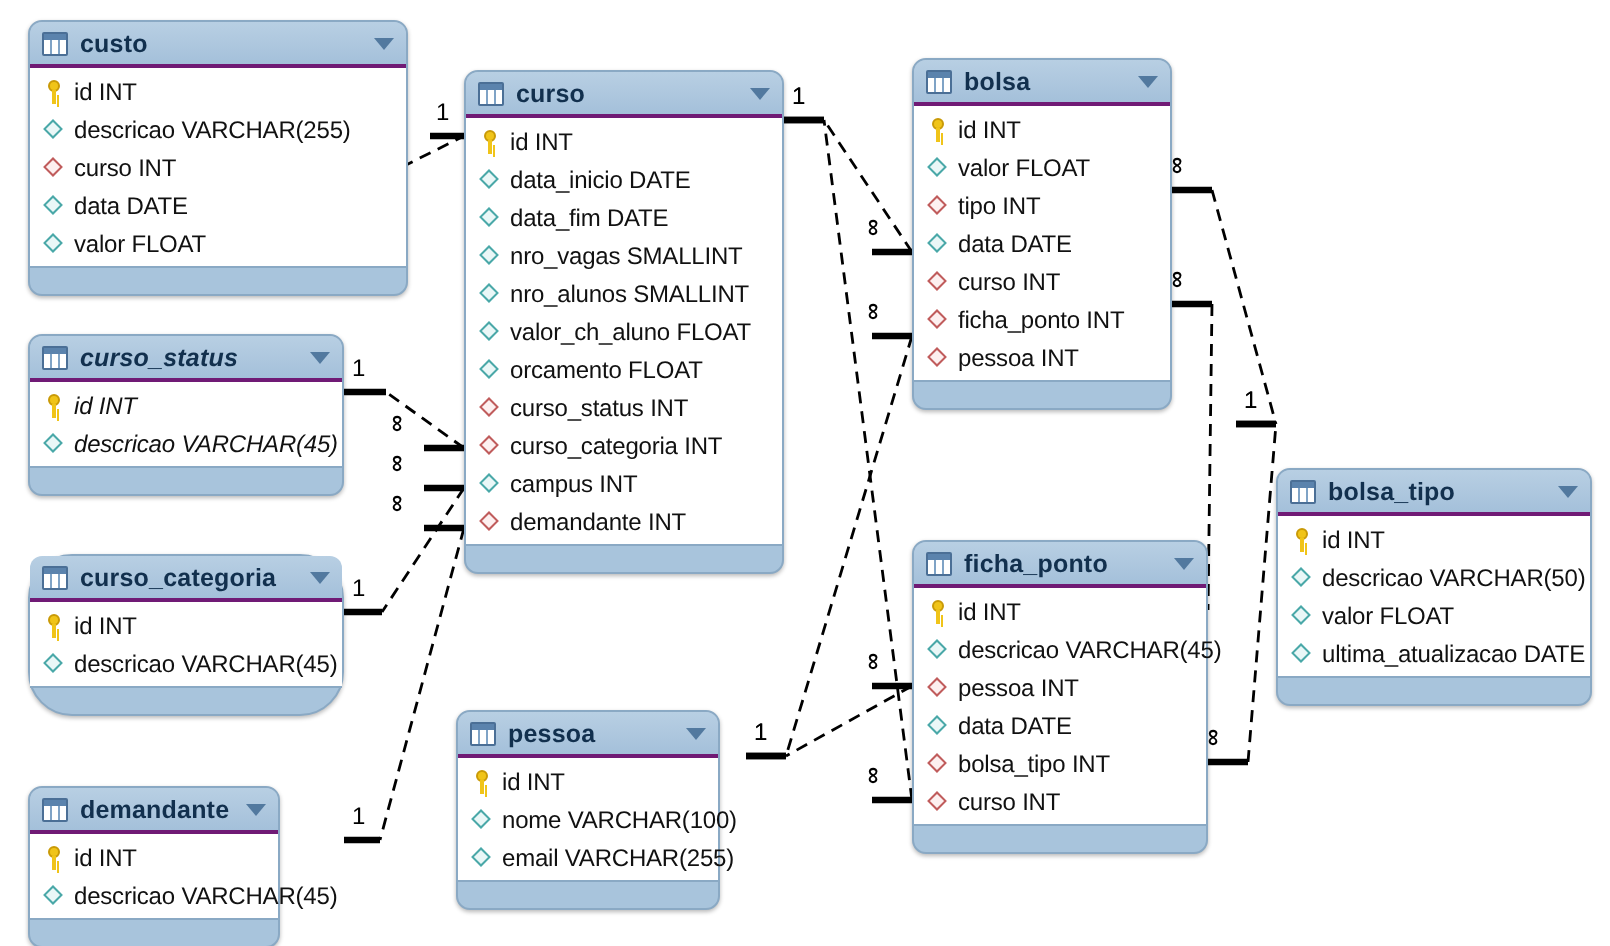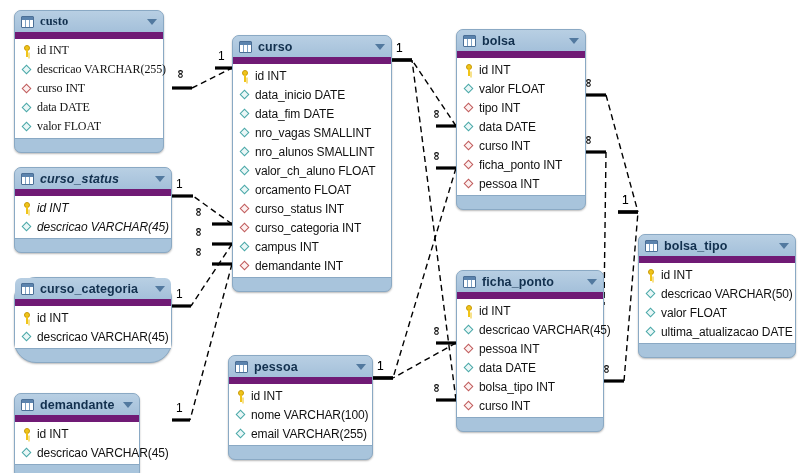--- a/index.html
+++ b/index.html
@@ -82,21 +82,21 @@
   .tbl-caret {
     margin-left: auto;
     width: 0; height: 0;
     border-left: 5px solid transparent;
     border-right: 5px solid transparent;
     border-top: 6px solid #52799f;
     flex: 0 0 auto;
   }
   .tbl-body {
     background: #ffffff;
-    border-top: 7px solid #701a75;
+    border-top: 2px solid #701a75;
     border-bottom: 1px solid #8aa9c4;
     padding: 2px 0 2px 0;
   }
   .field-row {
     display: flex;
     align-items: center;
     height: 19px;
     padding-left: 6px;
     white-space: nowrap;
   }
@@ -227,21 +227,21 @@
         <text x="588" y="297" font-family="&quot;Liberation Sans&quot;, sans-serif" font-size="12" fill="#000000">1</text>
       </g>
       <g>
         <line x1="624" y1="381" x2="638" y2="212" stroke="#000000" stroke-width="1.4" stroke-dasharray="6,4"></line>
         <line x1="604" y1="381" x2="624" y2="381" stroke="#000000" stroke-width="3.2"></line>
         <line x1="618" y1="212" x2="638" y2="212" stroke="#000000" stroke-width="3.2"></line>
         <text x="610" y="373" font-family="&quot;Liberation Sans&quot;, sans-serif" font-size="12" font-weight="bold" fill="#000000" transform="rotate(-90 610 373)">∞</text>
         <text x="622" y="204" font-family="&quot;Liberation Sans&quot;, sans-serif" font-size="12" fill="#000000">1</text>
       </g>
     </svg>
-<div class="table-node" style="left: 14px; top: 10px; width: 150px; font-family: Liberation Serif, serif;">
+<div class="table-node" style="left: 14px; top: 10px; width: 190px;">
       <div class="tbl-header">
         <span class="tbl-icon"></span>
         <span class="tbl-title">custo</span>
         <span class="tbl-caret"></span>
       </div>
       <div class="tbl-body">
         <div class="field-row">
           <span class="ic ic-key"></span>
           <span class="field-label">id INT</span>
         </div>
@@ -365,21 +365,21 @@
           <span class="ic ic-dia"></span>
           <span class="field-label">campus INT</span>
         </div>
         <div class="field-row">
           <span class="ic ic-dia ic-fk"></span>
           <span class="field-label">demandante INT</span>
         </div>
       </div>
       <div class="tbl-footer"></div>
     </div>
-    <div class="table-node" style="left: 228px; top: 355px; width: 145px;">
+    <div class="table-node" style="left: 228px; top: 355px; width: 132px;">
       <div class="tbl-header">
         <span class="tbl-icon"></span>
         <span class="tbl-title">pessoa</span>
         <span class="tbl-caret"></span>
       </div>
       <div class="tbl-body">
         <div class="field-row">
           <span class="ic ic-key"></span>
           <span class="field-label">id INT</span>
         </div>

